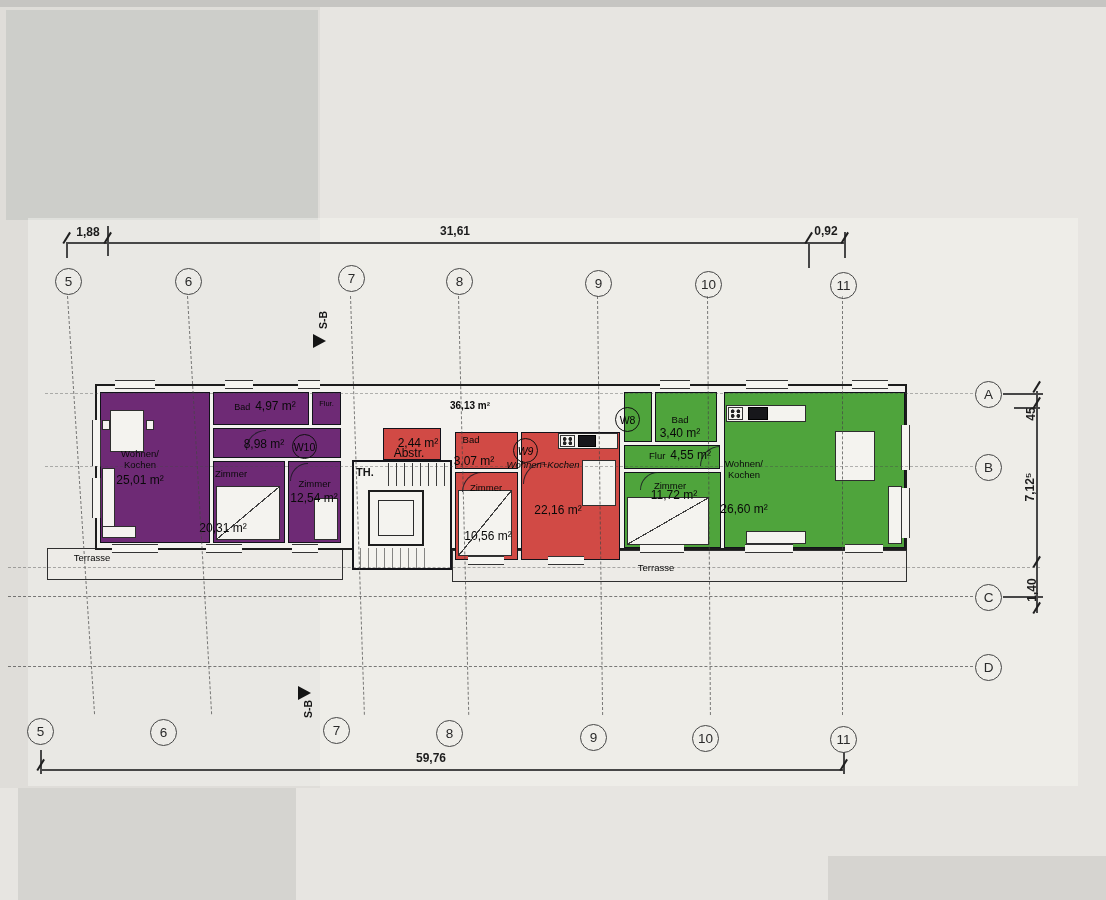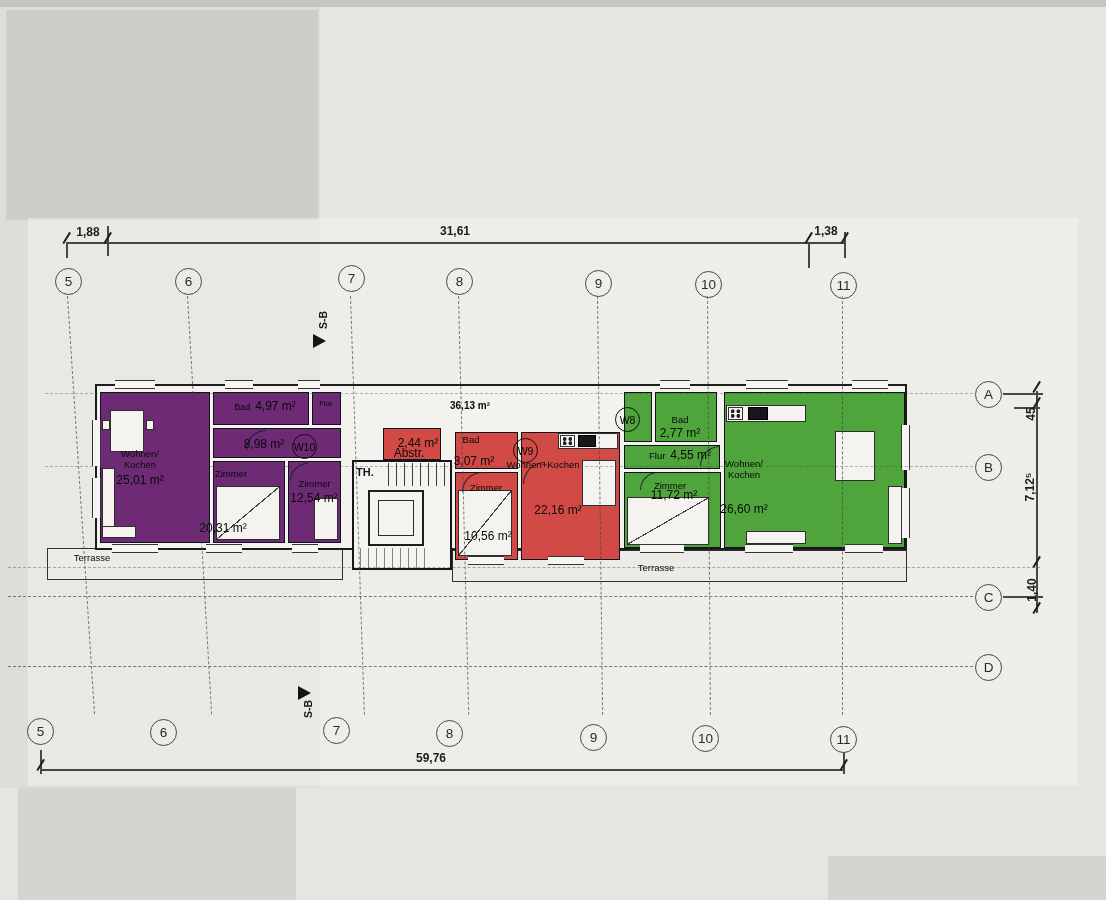--- a/index.html
+++ b/index.html
@@ -148,28 +148,28 @@
   <div class="rl" style="left:196px;top:468px;width:70px;">Zimmer</div>
   <div class="rl ar" style="left:188px;top:521px;width:70px;">20,31 m²</div>
   <div class="rl" style="left:288px;top:478px;width:53px;">Zimmer</div>
   <div class="rl ar" style="left:286px;top:491px;width:56px;">12,54 m²</div>
   <div class="idc" style="left:292px;top:434px;">W10</div>
 
   <div class="rl ar" style="left:396px;top:436px;width:44px;">2,44 m²</div>
   <div class="rl ar" style="left:388px;top:446px;width:42px;">Abstr.</div>
   <div class="rl" style="left:455px;top:434px;width:32px;">Bad</div>
   <div class="rl ar" style="left:452px;top:454px;width:44px;">3,07 m²</div>
-  <div class="rl" style="left:488px;top:459px;width:110px;">Wohnen+Kochen</div>
+  <div class="rl" style="left:488px;top:459px;width:110px;font-style:italic;">Wohnen+Kochen</div>
   <div class="rl ar" style="left:530px;top:503px;width:56px;">22,16 m²</div>
   <div class="rl" style="left:458px;top:482px;width:56px;">Zimmer</div>
   <div class="rl ar" style="left:458px;top:529px;width:60px;">10,56 m²</div>
-  <div class="idc" style="left:513px;top:438px;">W9</div>
+  <div class="idc" style="left:513px;top:438px;font-style:italic;">W9</div>
 
   <div class="rl" style="left:660px;top:414px;width:40px;">Bad</div>
-  <div class="rl ar" style="left:652px;top:426px;width:56px;">2,77 m²</div>
+  <div class="rl ar" style="left:652px;top:426px;width:56px;">3,40 m²</div>
   <div class="rl inline-lab" style="left:634px;top:448px;width:92px;">
     <span>Flur</span>
     <span class="ar">4,55 m²</span>
   </div>
   <div class="rl" style="left:640px;top:480px;width:60px;">Zimmer</div>
   <div class="rl ar" style="left:644px;top:488px;width:60px;">11,72 m²</div>
   <div class="rl" style="left:712px;top:458px;width:64px;">Wohnen/
 Kochen</div>
   <div class="rl ar" style="left:714px;top:502px;width:60px;">26,60 m²</div>
   <div class="idc" style="left:615px;top:407px;">W8</div>
@@ -180,21 +180,21 @@
   <div class="vline" style="left:66px;top:242px;height:16px;"></div>
   <div class="vline" style="left:107px;top:226px;height:30px;"></div>
   <div class="vline" style="left:808px;top:242px;height:26px;"></div>
   <div class="vline" style="left:844px;top:232px;height:26px;"></div>
   <div class="tick" style="left:60px;top:237px;"></div>
   <div class="tick" style="left:101px;top:237px;"></div>
   <div class="tick" style="left:802px;top:237px;"></div>
   <div class="tick" style="left:838px;top:237px;"></div>
   <div class="lab dimlab" style="left:68px;top:225px;width:40px;">1,88</div>
   <div class="lab dimlab" style="left:425px;top:224px;width:60px;">31,61</div>
-  <div class="lab dimlab" style="left:806px;top:224px;width:40px;">1,38</div>
+  <div class="lab dimlab" style="left:806px;top:224px;width:40px;">0,92</div>
 
   <div class="hline" style="left:40px;top:769px;width:803px;"></div>
   <div class="vline" style="left:40px;top:750px;height:24px;"></div>
   <div class="vline" style="left:843px;top:752px;height:22px;"></div>
   <div class="tick" style="left:34px;top:764px;"></div>
   <div class="tick" style="left:837px;top:764px;"></div>
   <div class="lab dimlab" style="left:405px;top:751px;width:52px;">59,76</div>
 
   <div class="vline" style="left:1036px;top:391px;height:222px;"></div>
   <div class="hline" style="left:1003px;top:393px;width:40px;"></div>

